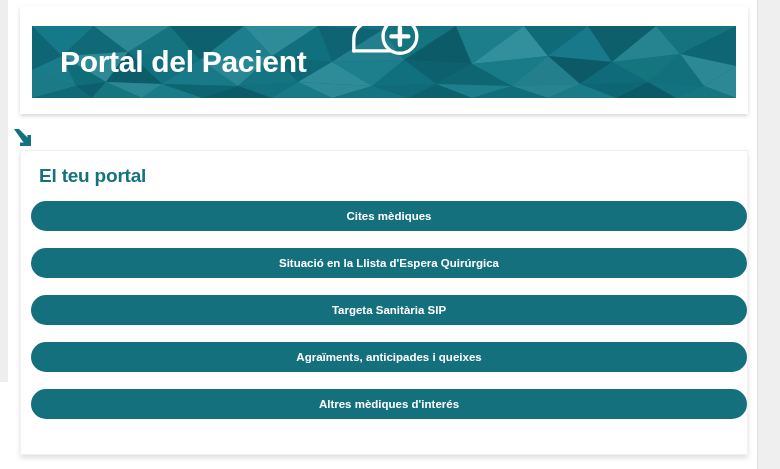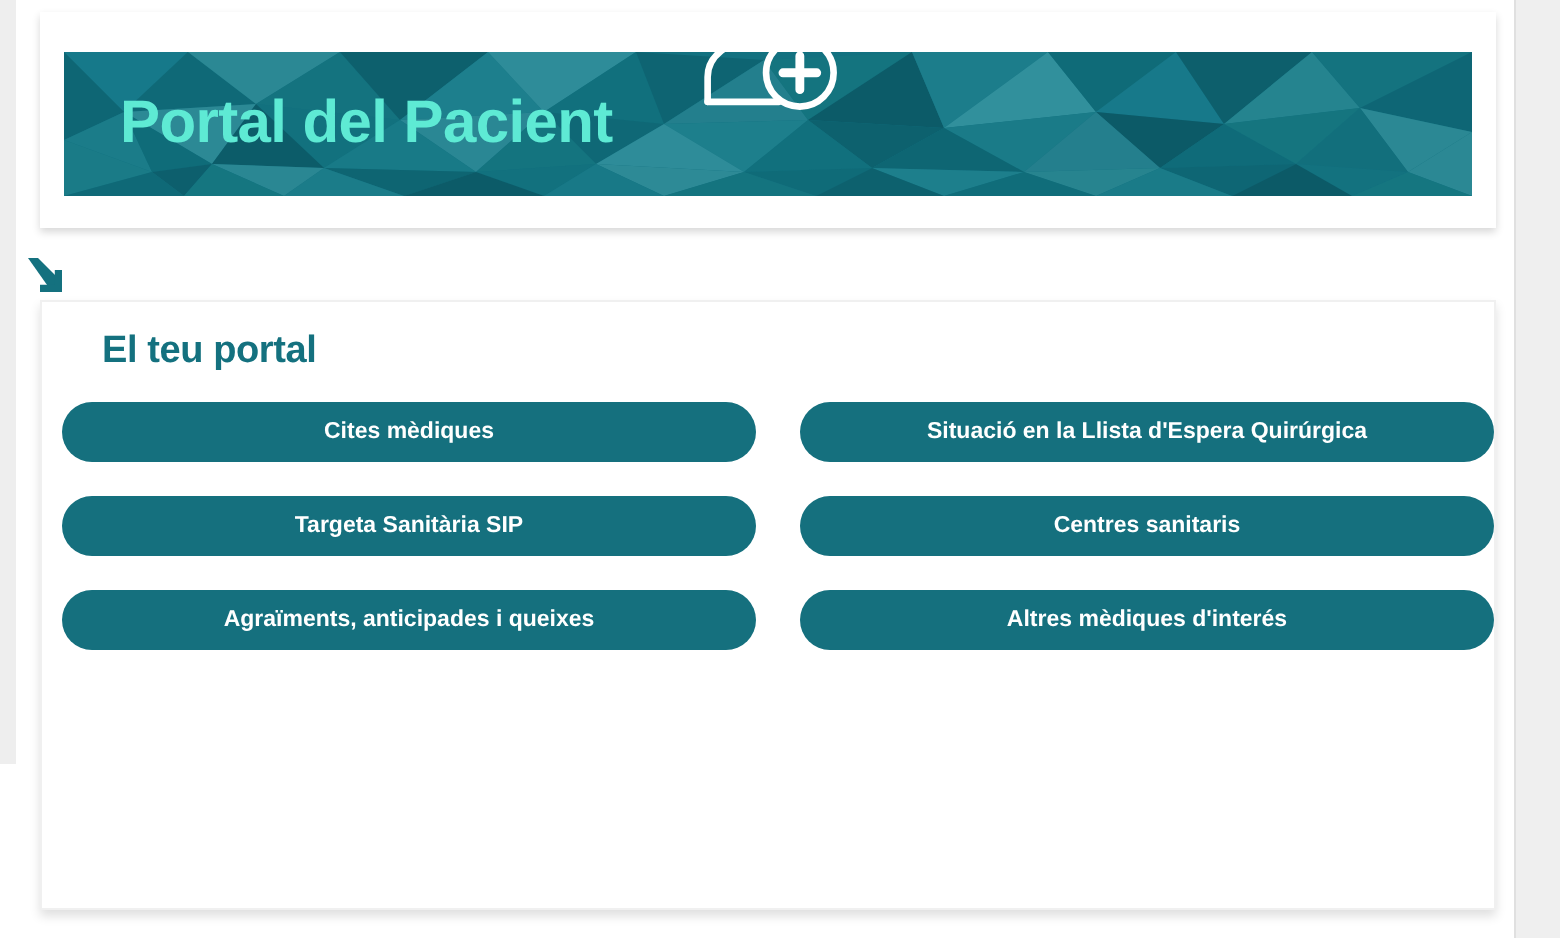--- a/index.html
+++ b/index.html
@@ -66,21 +66,21 @@
     top: 0;
     width: 100%;
     height: 100%;
     display: block;
   }
   .banner-title {
     position: absolute;
     left: 28px;
     top: 50%;
     transform: translateY(-50%);
-    color: #5eead4;
+    color: #ffffff;
     font-size: 30px;
     font-weight: bold;
     letter-spacing: -0.3px;
     white-space: nowrap;
     z-index: 3;
     text-align: center;
   }
   .banner-icon {
     position: absolute;
     right: 18px;
@@ -112,30 +112,29 @@
     box-shadow: 0 3px 5px rgba(0,0,0,0.13);
   }
   .portal-title {
     position: absolute;
     left: 18px;
     top: 14px;
     color: #14717f;
     font-size: 19px;
     font-weight: bold;
     letter-spacing: -0.2px;
-    margin-left: 12px;
   }
 
   .links-grid {
     position: absolute;
     left: 10px;
     top: 50px;
     right: 0;
     display: grid;
-    grid-template-columns: 1fr 1fr;
+    grid-template-columns: 1fr;
     column-gap: 22px;
     row-gap: 17px;
   }
 
   .portal-link {
     display: flex;
     align-items: center;
     justify-content: center;
     height: 30px;
     border-radius: 16px;
@@ -261,17 +260,16 @@
   </g>
 </svg>
 
 <div class="portal-card">
   <div class="portal-title">El teu portal</div>
 
   <div class="links-grid">
     <a class="portal-link" href="#">Cites mèdiques</a>
     <a class="portal-link" href="#">Situació en la Llista d'Espera Quirúrgica</a>
     <a class="portal-link" href="#">Targeta Sanitària SIP</a>
-    <a class="portal-link" href="#">Centres sanitaris</a>
     <a class="portal-link" href="#">Agraïments, anticipades i queixes</a>
     <a class="portal-link" href="#">Altres mèdiques d'interés</a>
   </div>
 </div>
 
 </body></html>

